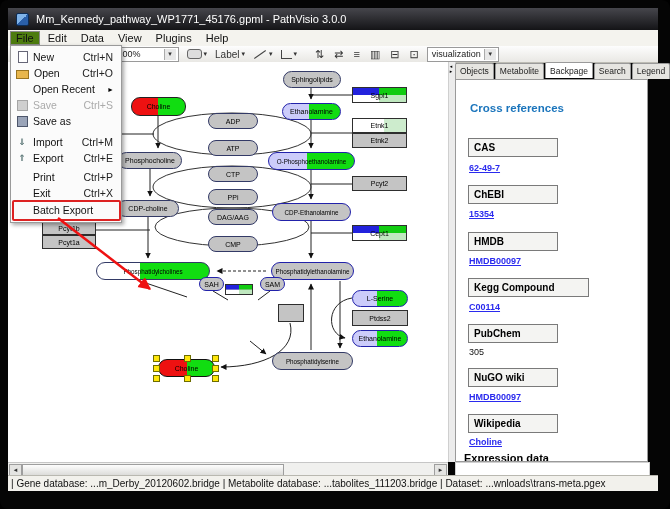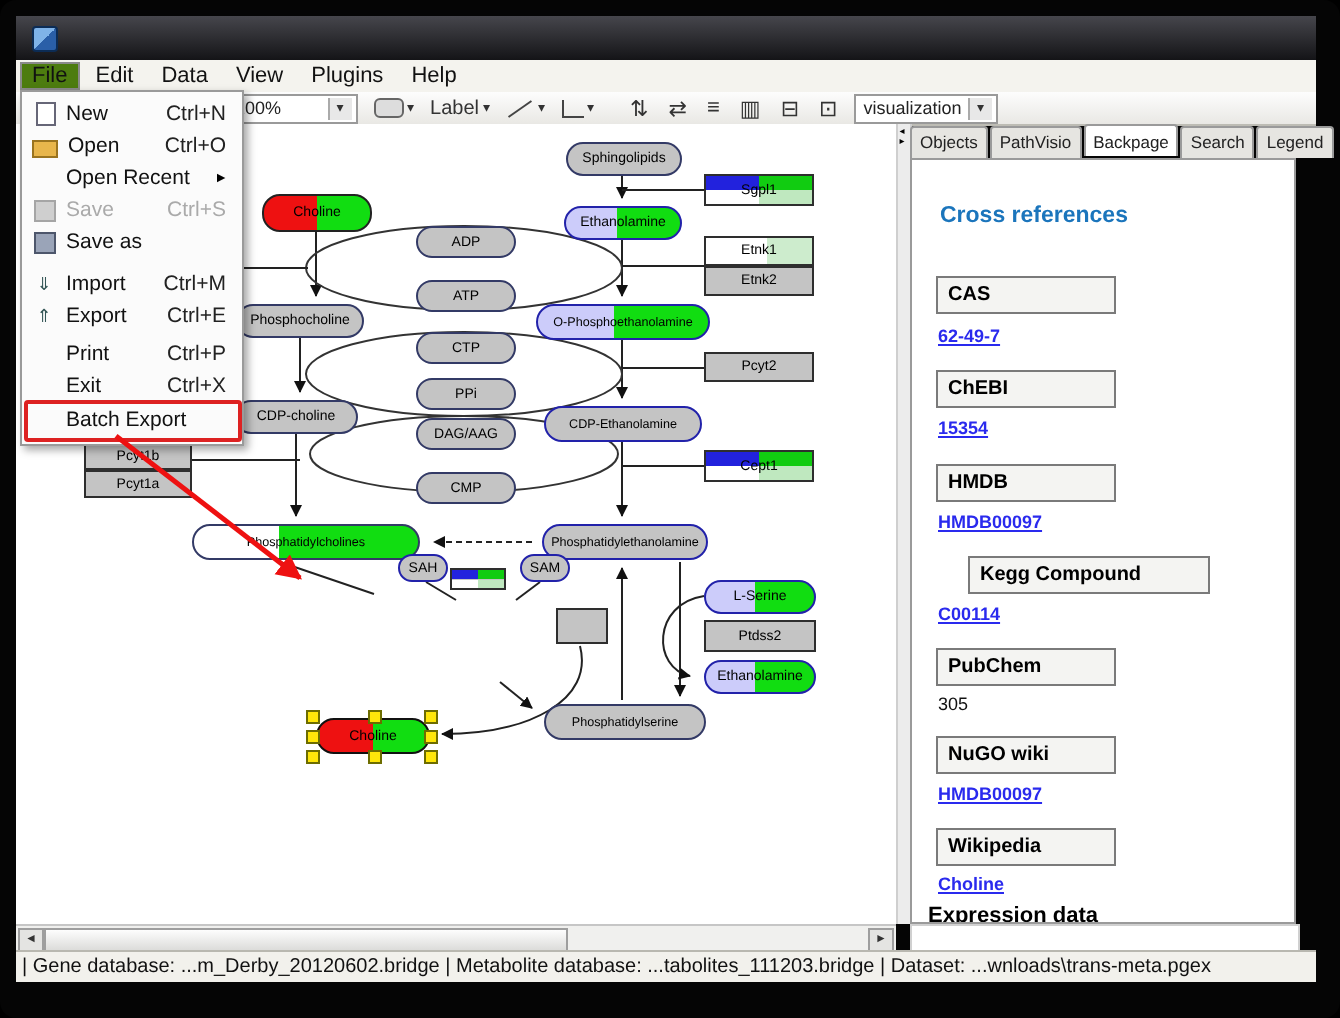--- a/index.html
+++ b/index.html
@@ -48,21 +48,21 @@
   
   .tabs{position:absolute;left:455px;top:63px;width:193px;height:16px;display:flex;font-size:8.5px;}
   .tab{border:1px solid #9a9a9a;border-bottom:none;background:#e6e5e1;padding:2px 4px 1px 4px;margin-right:1px;
        color:#222;border-radius:2px 2px 0 0;white-space:nowrap;}
   .tab.active{background:#fff;position:relative;top:-1px;padding-top:3px;}
   .sidepanel{position:absolute;left:455px;top:79px;width:193px;height:383px;background:#fff;
              border:1px solid #9a9a9a;box-sizing:border-box;overflow:hidden;}
   .xref-head{position:absolute;left:14px;top:22px;font-size:11.5px;font-weight:bold;color:#1b75bc;}
   .xbox{position:absolute;left:12px;border:1px solid #7a7a7a;background:#f4f4f2;font-size:10px;
         font-weight:bold;color:#000;padding:3px 6px 3px 5px;box-sizing:border-box;width:90px;}
-  .xbox.wide{width:121px;margin-left:16px;}
+  .xbox.wide{width:121px;}
   .xlink{position:absolute;left:13px;font-size:9px;font-weight:bold;color:#2a2aee;text-decoration:underline;}
   .xplain{position:absolute;left:13px;font-size:9px;color:#111;}
   .expr-head{position:absolute;left:8px;top:372px;font-size:11px;font-weight:bold;color:#000;}
   
   .filemenu{position:absolute;left:10px;top:45px;width:110px;height:176px;background:#fbfbfb;
             border:1px solid #9a9a9a;box-shadow:2px 2px 4px rgba(0,0,0,.35);z-index:50;font-size:10.5px;color:#111;}
   .mi{position:absolute;left:1px;width:106px;height:16px;display:flex;align-items:center;}
   .mic{width:12px;height:11px;margin:0 5px 0 4px;flex:0 0 auto;}
   .mil{white-space:nowrap;}
   .mis{margin-left:auto;padding-right:5px;color:#222;}
@@ -96,20 +96,21 @@
   svg.edges{position:absolute;left:0;top:0;z-index:14;pointer-events:none;}
   svg.anno{position:absolute;left:0;top:0;z-index:52;pointer-events:none;}
 </style>
 </head>
 <body>
 
 <div class="screen">
 
   <div class="titlebar">
     <span class="appicon"></span>
+    <span>Mm_Kennedy_pathway_WP1771_45176.gpml - PathVisio 3.0.0</span>
   </div>
 
   <div class="menubar">
     <span class="mb active">File</span>
     <span class="mb">Edit</span>
     <span class="mb">Data</span>
     <span class="mb">View</span>
     <span class="mb">Plugins</span>
     <span class="mb">Help</span>
   </div>
@@ -237,21 +238,21 @@
 
   <svg class="anno" width="670" height="509">
     <path d="M58,218 L150,289" stroke="#e11" stroke-width="2.5" fill="none" marker-end="url(#ahr)"></path>
   </svg>
 
   <div class="splitter"></div>
   <div class="split-arrows"><span>◂</span><br><span>▸</span></div>
 
   <div class="tabs">
     <span class="tab">Objects</span>
-    <span class="tab">PathVisio</span>
+    <span class="tab">Metabolite</span>
     <span class="tab active">Backpage</span>
     <span class="tab">Search</span>
     <span class="tab">Legend</span>
   </div>
 
   <div class="sidepanel">
     <div class="xref-head">Cross references</div>
     <div class="xbox" style="top:58px;">CAS</div>
     <a class="xlink" style="top:83px;">62-49-7</a>
     <div class="xbox" style="top:105px;">ChEBI</div>

